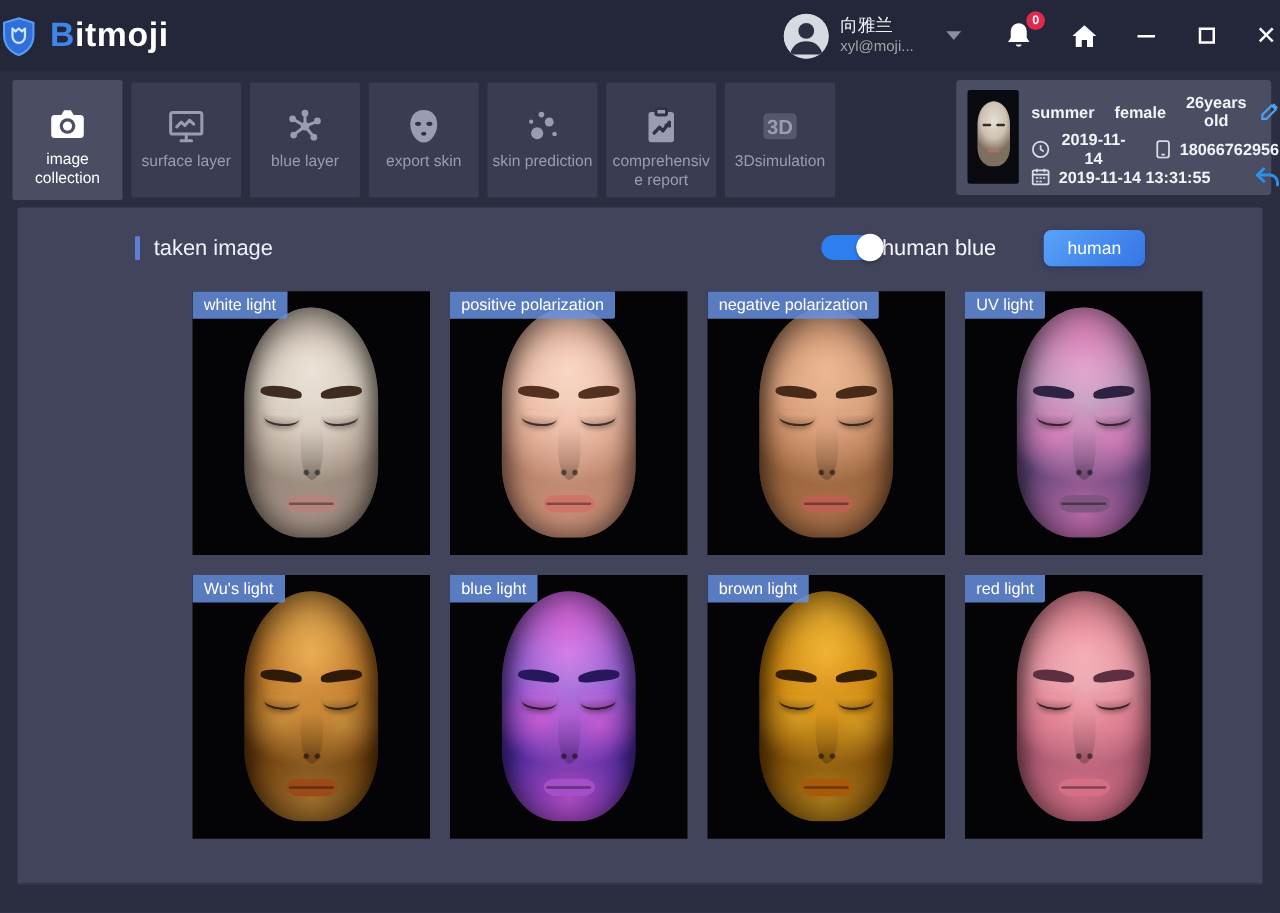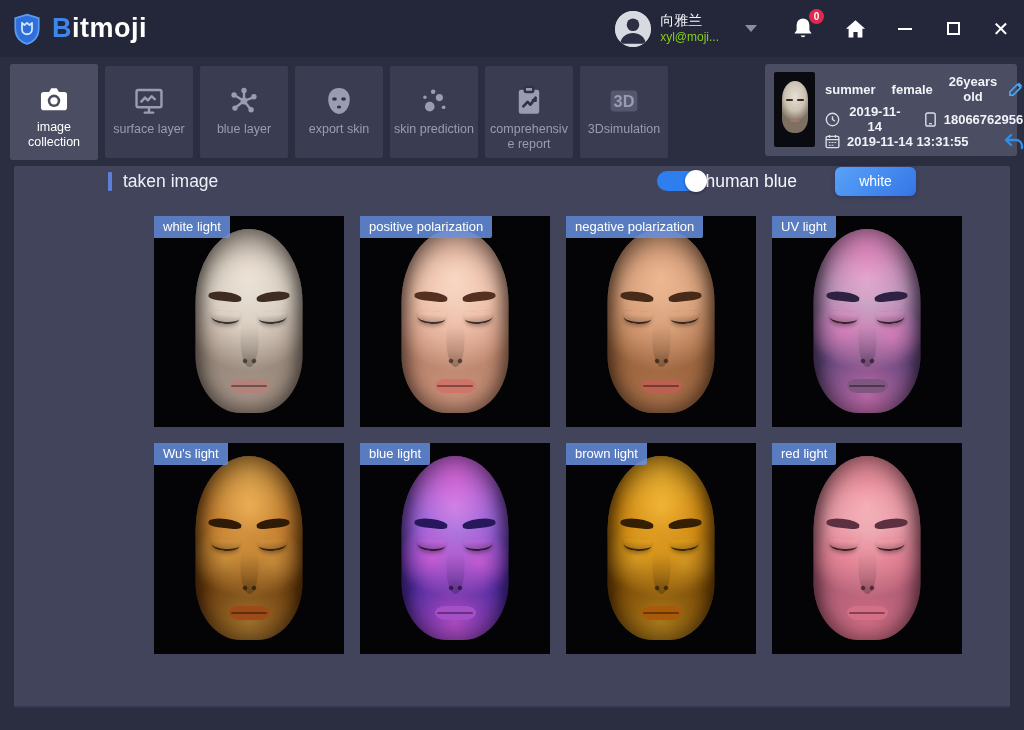--- a/index.html
+++ b/index.html
@@ -1,28 +1,28 @@
 <!DOCTYPE html>
 <html><head>
 <meta charset="utf-8">
 <style>
   html,body{margin:0;padding:0;}
   body{width:1024px;height:730px;background:#24263a;font-family:"Liberation Sans","DejaVu Sans",sans-serif;-webkit-font-smoothing:antialiased;overflow:hidden;}
   .app{position:relative;width:1024px;height:730px;background:#2b2d41;}
 
   
-  .titlebar{position:absolute;top:0;left:0;right:0;height:57px;background:#24263a;display:flex;align-items:center;padding:0 12px;box-sizing:border-box;}
+  .titlebar{position:absolute;top:0;left:0;right:0;height:57px;background:#24263a;display:flex;align-items:center;padding:0 0;box-sizing:border-box;}
   .logo-wrap{display:flex;align-items:center;gap:10px;}
   .logo-text{font-size:27px;font-weight:bold;color:#fff;letter-spacing:.5px;}
   .logo-text .b{color:#3e86ea;}
   .tb-right{margin-left:auto;display:flex;align-items:center;}
   .avatar{width:36px;height:36px;border-radius:50%;overflow:hidden;background:#d8dae2;flex:none;}
   .user-block{margin-left:9px;line-height:1.25;}
   .user-name{color:#f2f3f8;font-size:14px;}
-  .user-email{color:#84cc16;font-size:12px;}
+  .user-email{color:#a3a3a3;font-size:12px;}
   .chevron{margin-left:26px;width:0;height:0;border-left:6px solid transparent;border-right:6px solid transparent;border-top:7px solid #8b8ea3;cursor:pointer;}
   .bell-wrap{position:relative;margin-left:34px;cursor:pointer;}
   .badge{position:absolute;top:-7px;right:-9px;min-width:11px;height:15px;padding:0 2px;background:#e0294e;border-radius:9px;color:#fff;font-size:10px;font-weight:bold;display:flex;align-items:center;justify-content:center;}
   .home-wrap{margin-left:28px;cursor:pointer;display:flex;}
   .win-btn{margin-left:26px;cursor:pointer;display:flex;align-items:center;justify-content:center;width:22px;height:22px;}
   .min-glyph{width:14px;height:2px;background:#fff;}
   .max-glyph{width:13px;height:13px;border:2px solid #fff;box-sizing:border-box;}
   .close-glyph{color:#fff;font-size:20px;line-height:1;}
 
   
@@ -41,21 +41,21 @@
   .pcard-body{flex:1;display:flex;flex-direction:column;justify-content:space-between;padding:2px 0;position:relative;}
   .prow{display:flex;align-items:center;color:#f2f3f8;font-size:13px;font-weight:bold;gap:7px;}
   .prow .sp{margin-left:9px;}
   .picon{display:flex;flex:none;opacity:.92;}
   .edit-ic{margin-left:4px;cursor:pointer;display:flex;}
   .undo-ic{position:absolute;right:-2px;bottom:-4px;cursor:pointer;display:flex;}
 
   
   .panel{position:absolute;left:14px;right:14px;top:166px;height:542px;background:#42445b;border-radius:2px;border-bottom:2px solid #34364e;box-sizing:border-box;}
   .panel-inner{width:808px;margin:0 auto;}
-  .sec-head{display:flex;align-items:center;height:30px;}
+  .sec-head{display:flex;align-items:center;padding-top:17px;height:30px;}
   .accent{width:4px;height:19px;background:#5f7ed8;border-radius:1px;margin-right:11px;}
   .sec-title{color:#eef0f8;font-size:17.5px;}
   .head-spacer{flex:1;}
   .toggle{position:relative;width:47px;height:20px;border-radius:11px;background:#2d7ff0;cursor:pointer;flex:none;}
   .toggle .knob{position:absolute;top:-1px;right:-3px;width:22px;height:22px;border-radius:50%;background:#fff;box-shadow:0 1px 3px rgba(0,0,0,.4);}
   .toggle-label{color:#f4f5fa;font-size:17.5px;margin-left:2px;}
   .export-btn{margin-left:38px;width:81px;height:29px;border:none;border-radius:6px;background:linear-gradient(135deg,#58a3f8,#3575e6);color:#fff;font-size:14px;font-family:inherit;cursor:pointer;box-shadow:0 1px 4px rgba(20,40,120,.45);}
 
   
   .grid{margin-top:20px;display:grid;grid-template-columns:repeat(4,190px);grid-auto-rows:211px;gap:16px 16px;margin-left:46px;}
@@ -276,21 +276,21 @@
   <div class="panel">
     <div class="panel-inner">
       <div class="sec-head">
         <span class="accent"></span>
         <span class="sec-title">taken image</span>
         <span class="head-spacer"></span>
         <span class="toggle on">
             <span class="knob"></span>
           </span>
         <span class="toggle-label">human blue</span>
-        <button class="export-btn">white</button>
+        <button class="export-btn">human</button>
       </div>
       <div class="grid">
           <div class="tile" style="--hi: #ece5da; --skin: #d9cfc2; --shade: #95867a; --brow: #3e2c21; --lip: #b3837b; --glow: #e8c8b8; --glow-op: 0.2;">
       <span class="chip">white light</span>
       <div class="face">
         <div class="oval">
           <div class="glow"></div>
           <div class="brow l"></div>
           <div class="brow r"></div>
           <div class="eye l"></div>

